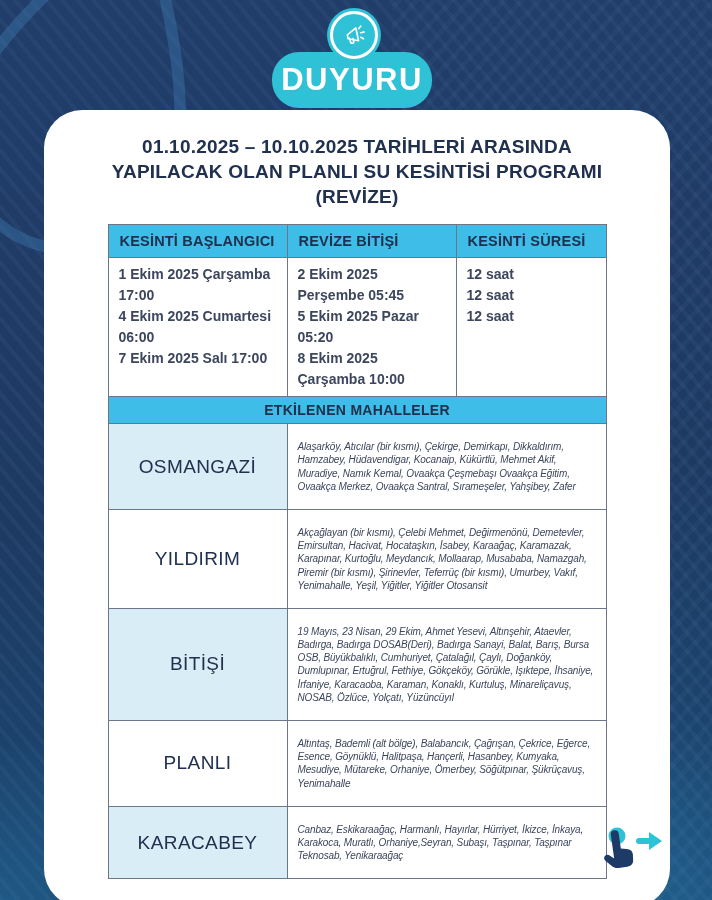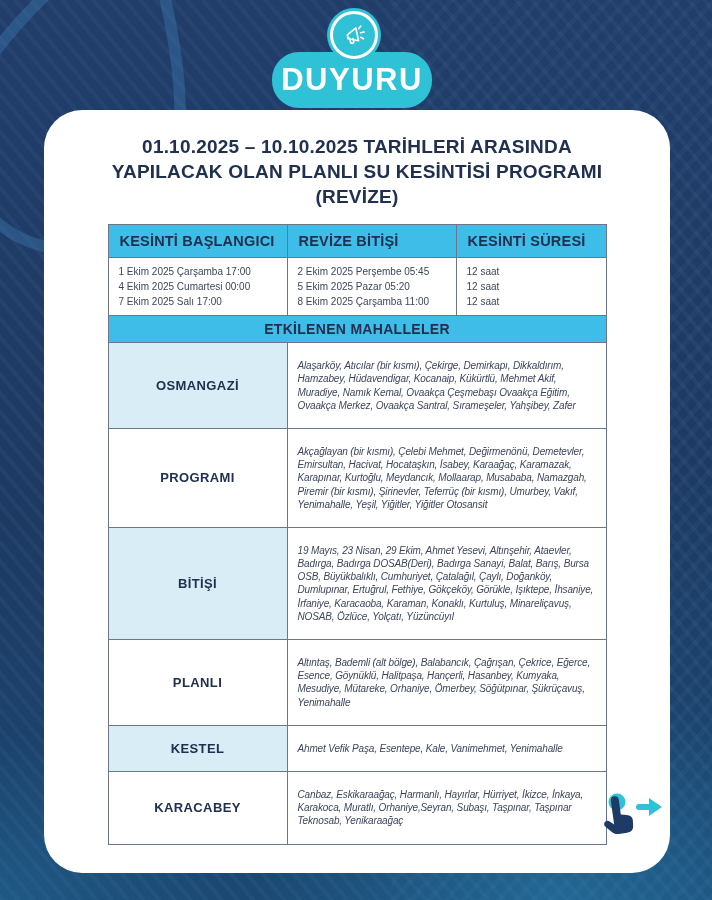--- a/index.html
+++ b/index.html
@@ -31,25 +31,25 @@
     background:var(--card-white);border-radius:38px;box-sizing:border-box;padding:24px 0 28px;}
   .title{margin:0 auto 15px;width:576px;text-align:center;color:var(--text-navy);
     font-size:19px;line-height:1.32;font-weight:bold;letter-spacing:0.2px;}
   
   table{width:498px;margin:0 auto;border-collapse:collapse;table-layout:fixed;
     border:1.5px solid #4e5d74;}
   th,td{border:1px solid var(--border);}
   thead th{background:var(--header-cyan);color:var(--text-navy);font-size:14.5px;font-weight:bold;
     text-align:left;padding:8px 11px;letter-spacing:0.2px;}
   .schedule td{vertical-align:top;padding:6px 10px;color:var(--text-body);
-    font-size:10px;line-height:1.5;}
+    font-size:14px;line-height:1.5;font-weight:bold;}
   .section-header{background:var(--header-cyan);color:var(--text-navy);text-align:center;
     font-weight:bold;font-size:14px;padding:5px 0;letter-spacing:0.3px;}
   .dname{width:177px;text-align:center;vertical-align:middle;color:var(--text-navy);
-    font-weight:bold;font-size:13px;letter-spacing:0.4px;padding:6px;}
+    font-weight:normal;font-size:19px;letter-spacing:0.4px;padding:6px;}
   .dlist{padding:16px 10px;color:var(--text-body);font-size:10px;line-height:1.32;
     letter-spacing:-0.15px;vertical-align:middle;font-style:italic;}
   .districts tr:nth-of-type(odd) .dname{background:var(--row-tint);}
   
   .tap-hint{position:absolute;right:4px;bottom:26px;width:72px;height:56px;cursor:pointer;}
   .tap-hint svg{position:absolute;left:0;top:0;}
 </style>
 </head>
 <body>
 
@@ -93,28 +93,28 @@
         <th>KESİNTİ BAŞLANGICI</th>
         <th>REVİZE BİTİŞİ</th>
         <th>KESİNTİ SÜRESİ</th>
       </tr>
     </thead>
     <tbody class="schedule">
       <tr>
         <td>
 
         <div class="sched-line">1 Ekim 2025 Çarşamba 17:00</div>
-            <div class="sched-line">4 Ekim 2025 Cumartesi 00:00</div>
+            <div class="sched-line">4 Ekim 2025 Cumartesi 06:00</div>
             <div class="sched-line">7 Ekim 2025 Salı 17:00</div>
           </td>
         <td>
 
         <div class="sched-line">2 Ekim 2025 Perşembe 05:45</div>
             <div class="sched-line">5 Ekim 2025 Pazar 05:20</div>
-            <div class="sched-line">8 Ekim 2025 Çarşamba 11:00</div>
+            <div class="sched-line">8 Ekim 2025 Çarşamba 10:00</div>
           </td>
         <td>
 
         <div class="sched-line">12 saat</div>
             <div class="sched-line">12 saat</div>
             <div class="sched-line">12 saat</div>
           </td>
       </tr>
     </tbody>
     <tbody>
@@ -122,34 +122,30 @@
         <td colspan="3" class="section-header">ETKİLENEN MAHALLELER</td>
       </tr>
     </tbody>
     <tbody class="districts">
 
     <tr>
           <td class="dname">OSMANGAZİ</td>
           <td class="dlist" colspan="2">Alaşarköy, Atıcılar (bir kısmı), Çekirge, Demirkapı, Dikkaldırım, Hamzabey, Hüdavendigar, Kocanaip, Kükürtlü, Mehmet Akif, Muradiye, Namık Kemal, Ovaakça Çeşmebaşı Ovaakça Eğitim, Ovaakça Merkez, Ovaakça Santral, Sırameşeler, Yahşibey, Zafer</td>
         </tr>
         <tr>
-          <td class="dname">PROGRAMI</td>
+          <td class="dname">YILDIRIM</td>
           <td class="dlist" colspan="2">Akçağlayan (bir kısmı), Çelebi Mehmet, Değirmenönü, Demetevler, Emirsultan, Hacivat, Hocataşkın, İsabey, Karaağaç, Karamazak, Karapınar, Kurtoğlu, Meydancık, Mollaarap, Musababa, Namazgah, Piremir (bir kısmı), Şirinevler, Teferrüç (bir kısmı), Umurbey, Vakıf, Yenimahalle, Yeşil, Yiğitler, Yiğitler Otosansit</td>
         </tr>
         <tr>
           <td class="dname">BİTİŞİ</td>
           <td class="dlist" colspan="2">19 Mayıs, 23 Nisan, 29 Ekim, Ahmet Yesevi, Altınşehir, Ataevler, Badırga, Badırga DOSAB(Deri), Badırga Sanayi, Balat, Barış, Bursa OSB, Büyükbalıklı, Cumhuriyet, Çatalağıl, Çaylı, Doğanköy, Dumlupınar, Ertuğrul, Fethiye, Gökçeköy, Görükle, Işıktepe, İhsaniye, İrfaniye, Karacaoba, Karaman, Konaklı, Kurtuluş, Minareliçavuş, NOSAB, Özlüce, Yolçatı, Yüzüncüyıl</td>
         </tr>
         <tr>
           <td class="dname">PLANLI</td>
           <td class="dlist" colspan="2">Altıntaş, Bademli (alt bölge), Balabancık, Çağrışan, Çekrice, Eğerce, Esence, Göynüklü, Halitpaşa, Hançerli, Hasanbey, Kumyaka, Mesudiye, Mütareke, Orhaniye, Ömerbey, Söğütpınar, Şükrüçavuş, Yenimahalle</td>
-        </tr>
-        <tr>
-          <td class="dname">KESTEL</td>
-          <td class="dlist" colspan="2">Ahmet Vefik Paşa, Esentepe, Kale, Vanimehmet, Yenimahalle</td>
         </tr>
         <tr>
           <td class="dname">KARACABEY</td>
           <td class="dlist" colspan="2">Canbaz, Eskikaraağaç, Harmanlı, Hayırlar, Hürriyet, İkizce, İnkaya, Karakoca, Muratlı, Orhaniye,Seyran, Subaşı, Taşpınar, Taşpınar Teknosab, Yenikaraağaç</td>
         </tr>
       </tbody>
   </table>
 
   <div class="tap-hint">
     <svg width="72" height="56" viewBox="0 0 72 56">

